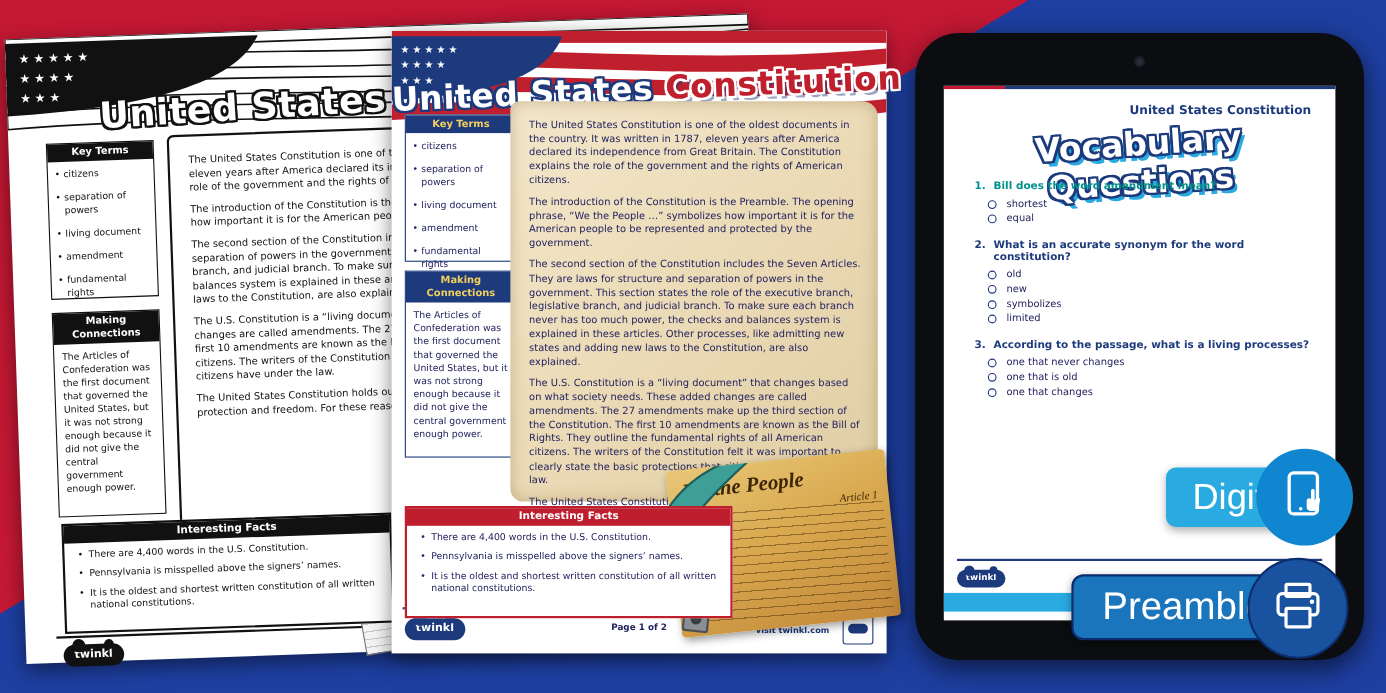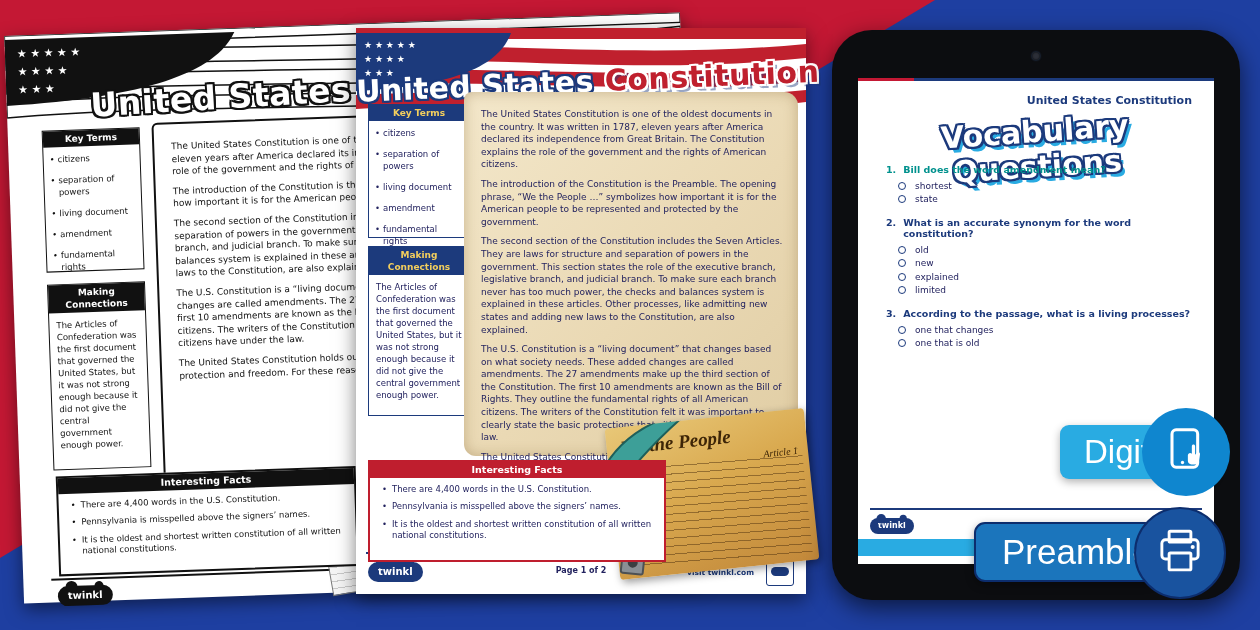--- a/index.html
+++ b/index.html
@@ -253,59 +253,63 @@
           <div class="q-line">
             <span>1.</span>
             <span>Bill does the word amendment mean?</span>
           </div>
           <div class="opt">
               <span class="radio"></span>
               <span>shortest</span>
             </div>
           <div class="opt">
               <span class="radio"></span>
-              <span>state</span>
+              <span>equal</span>
             </div>
         </div>
 
         <div class="question q-navy">
           <div class="q-line">
             <span>2.</span>
             <span>What is an accurate synonym for the word constitution?</span>
           </div>
           <div class="opt">
               <span class="radio"></span>
               <span>old</span>
             </div>
           <div class="opt">
               <span class="radio"></span>
               <span>new</span>
             </div>
           <div class="opt">
               <span class="radio"></span>
-              <span>explained</span>
+              <span>symbolizes</span>
             </div>
           <div class="opt">
               <span class="radio"></span>
               <span>limited</span>
             </div>
         </div>
 
         <div class="question q-navy">
           <div class="q-line">
             <span>3.</span>
             <span>According to the passage, what is a living processes?</span>
           </div>
           <div class="opt">
               <span class="radio"></span>
+              <span>one that never changes</span>
+            </div>
+          <div class="opt">
+              <span class="radio"></span>
+              <span>one that is old</span>
+            </div>
+          <div class="opt">
+              <span class="radio"></span>
               <span>one that changes</span>
-            </div>
-          <div class="opt">
-              <span class="radio"></span>
-              <span>one that is old</span>
             </div>
         </div>
 
       </div>
 
       <div class="screen-footer-rule"></div>
       <span class="cloud navy logo-pos">twinkl</span>
       <div class="screen-cyanbar"></div>
     </div>
   </div>

